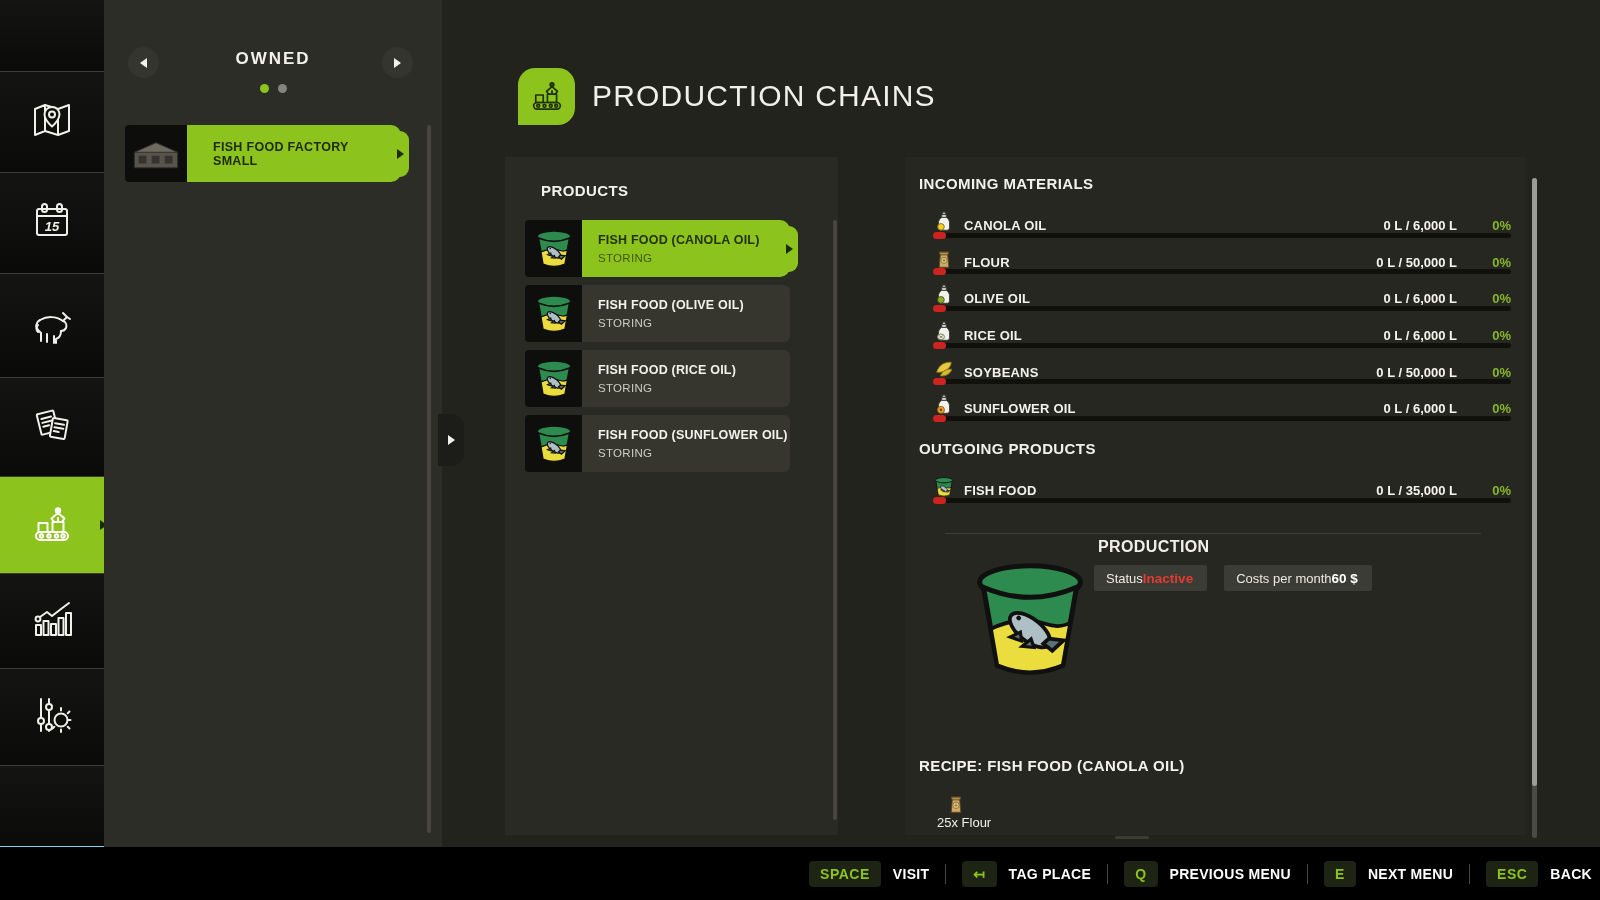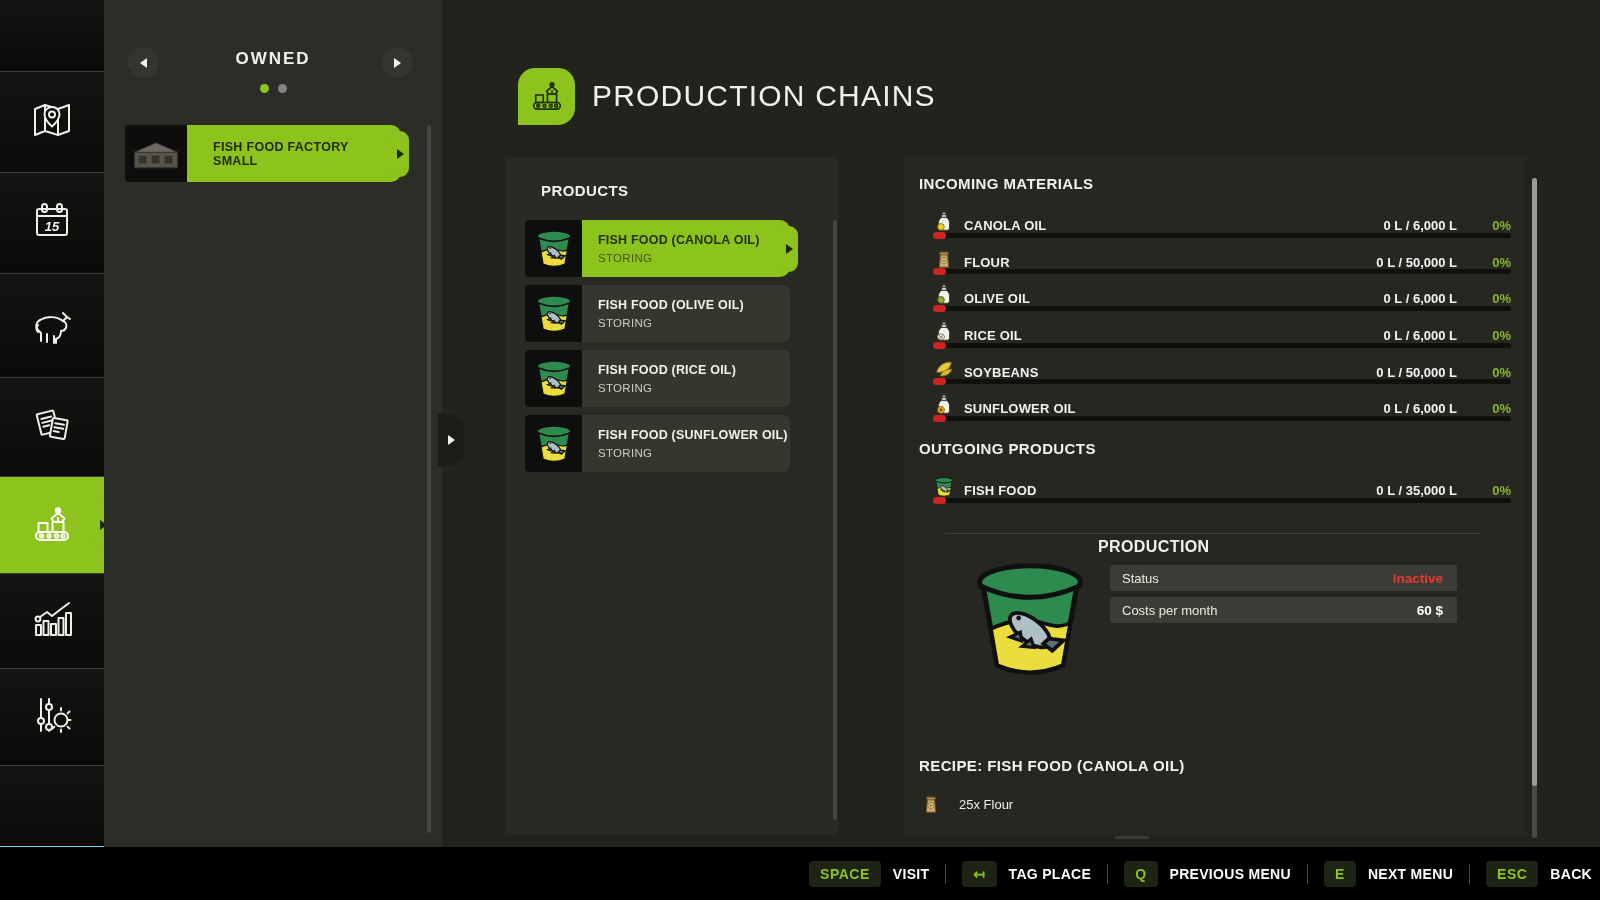--- a/index.html
+++ b/index.html
@@ -73,27 +73,27 @@
   .mrow .line{display:flex;align-items:flex-end;height:28px;}
   .mrow svg{width:22px;height:22px;flex:none;}
   .mrow .lbl{font-size:13px;font-weight:bold;margin-left:9px;letter-spacing:.2px;color:#f2f1ea;}
   .mrow .amt{margin-left:auto;font-size:13px;font-weight:bold;color:#f5f4ec;}
   .mrow .pct{width:46px;text-align:right;font-size:13px;font-weight:bold;color:#85b62a;margin-left:8px;}
   .mrow .bar{position:absolute;left:0;right:0;bottom:4px;height:5px;background:#10100d;border-radius:3px;}
   .mrow .bar i{position:absolute;left:0;top:-1px;width:13px;height:7px;border-radius:4px;background:#ce2420;}
   .divider{position:absolute;left:40px;right:44px;top:376px;height:1px;background:#3e3e38;}
   .big-bucket{position:absolute;left:62px;top:400px;width:126px;height:130px;}
   .prod-head{position:absolute;left:193px;top:381px;font-size:16px;font-weight:bold;letter-spacing:.4px;}
-  .ptable{position:absolute;left:205px;top:408px;width:347px;display:flex;flex-direction:column;gap:6px;}
+  .ptable{position:absolute;left:189px;top:408px;width:347px;display:flex;gap:17px;}
   .ptr{height:26px;display:flex;align-items:center;padding:0 14px 0 12px;font-size:13px;color:#eceade;}
   .ptr.shade{background:#3c3c37;border-radius:2px;}
   .ptr .v{margin-left:auto;font-weight:bold;color:#fff;font-size:13.5px;}
   .ptr .v.inactive{color:#e23a30;}
   .recipe-head{position:absolute;left:14px;top:600px;}
-  .recipe-row{position:absolute;left:15px;top:636px;display:flex;align-items:center;}
+  .recipe-row{position:absolute;left:15px;top:636px;display:flex;align-items:center;flex-direction:column;}
   .recipe-row svg{width:22px;height:22px;}
   .recipe-row .rl{margin-left:17px;font-size:13px;color:#f0efe8;}
   .recipe-scroll{position:absolute;left:210px;top:679px;width:34px;height:3px;background:#3b3b35;border-radius:2px;}
 
   
   .main-scroll{position:absolute;left:1532px;top:178px;width:5px;height:660px;background:#4b4b45;border-radius:3px;}
   .main-scroll .thumb{position:absolute;left:0;top:0;width:5px;height:608px;background:#9d9d97;border-radius:3px;}
 
   
   .hotbar{position:absolute;left:0;top:847px;width:1600px;height:53px;background:#000;

